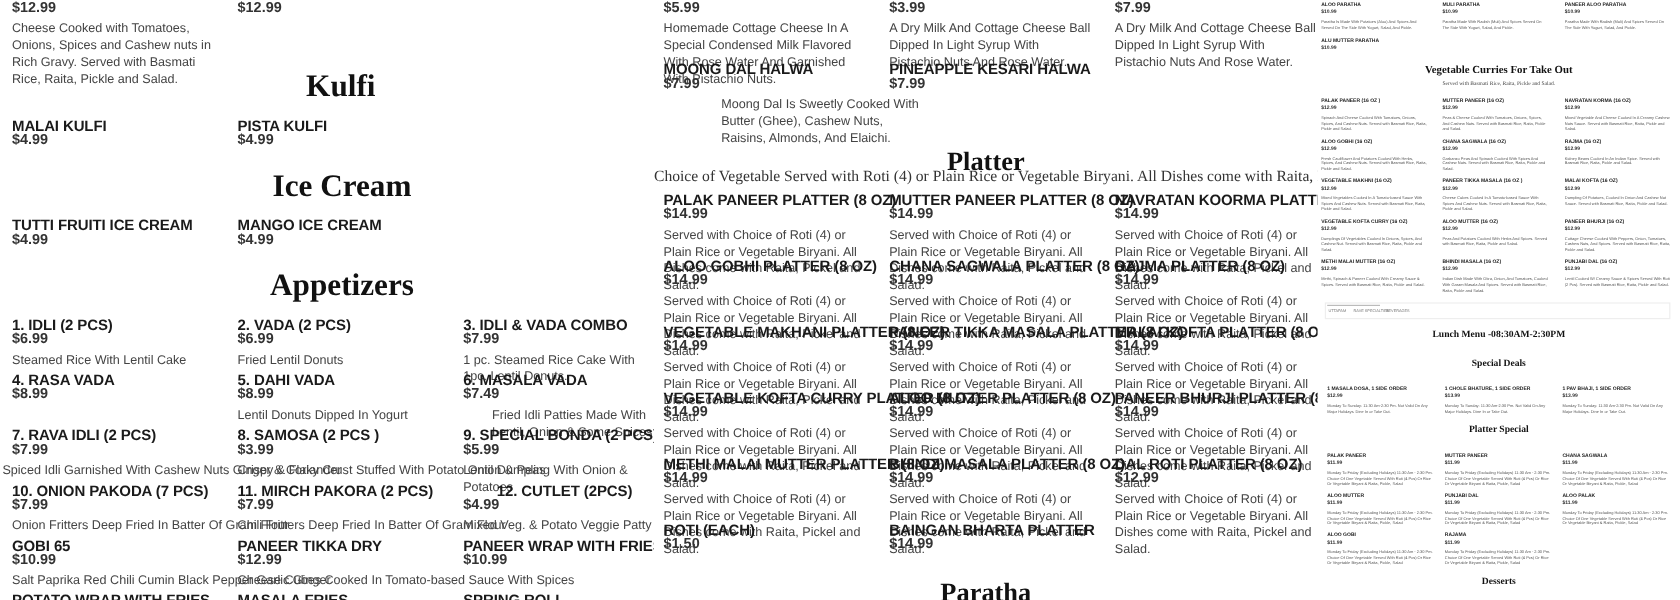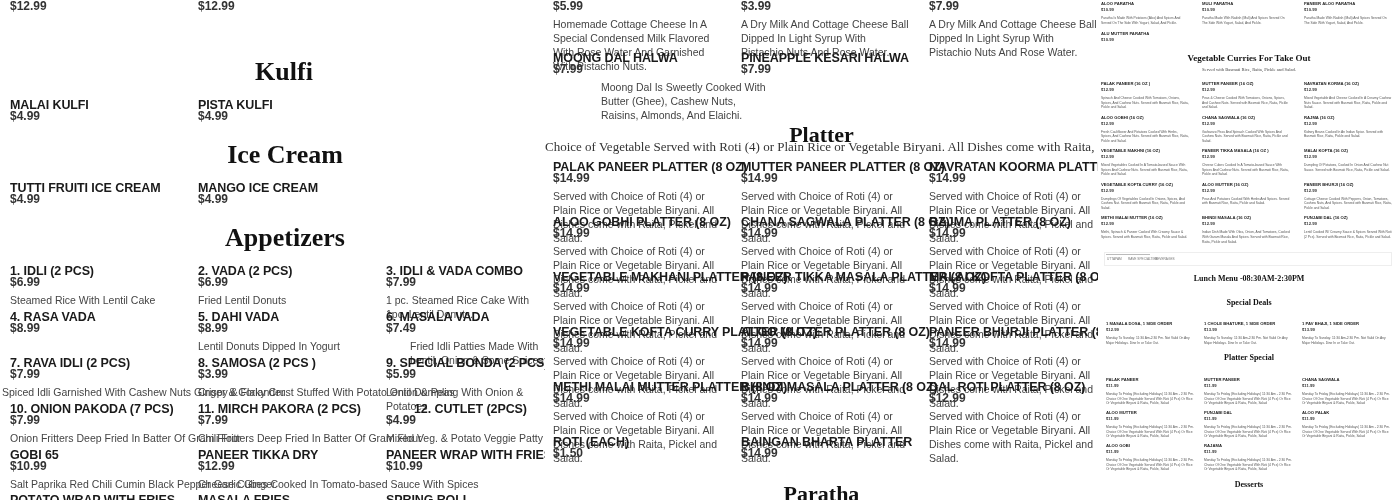--- a/index.html
+++ b/index.html
@@ -24,20 +24,21 @@
   .t-nav{position:absolute;left:6px;top:252px;width:286px;height:12px;border:1px solid #eee;}
   .t-nav .line{position:absolute;left:1px;top:1px;width:44px;height:1px;background:#bbb;}
   .t-nav span{position:absolute;top:4px;font-size:3.2px;color:#777;white-space:nowrap;}
 </style>
 </head>
 <body>
 
 <div id="p-left" class="panel">
   <div class="abs price" style="left:10px;top:-1px;">$12.99</div>
   <div class="abs price" style="left:198px;top:-1px;">$12.99</div>
+  <div class="abs desc" style="left:10px;top:17px;width:170px;">Cheese Cooked with Tomatoes, Onions, Spices and Cashew nuts in Rich Gravy. Served with Basmati Rice, Raita, Pickle and Salad.</div>
 
   <div class="abs sec" style="left:198px;width:172px;top:57px;font-size:26px;">Kulfi</div>
   <div class="abs name" style="left:10px;top:98px;">MALAI KULFI</div>
   <div class="abs price" style="left:10px;top:109px;">$4.99</div>
   <div class="abs name" style="left:198px;top:98px;">PISTA KULFI</div>
   <div class="abs price" style="left:198px;top:109px;">$4.99</div>
 
   <div class="abs sec" style="left:170px;width:230px;top:140px;font-size:26px;">Ice Cream</div>
   <div class="abs name" style="left:10px;top:181px;">TUTTI FRUITI ICE CREAM</div>
   <div class="abs price" style="left:10px;top:192px;">$4.99</div>

